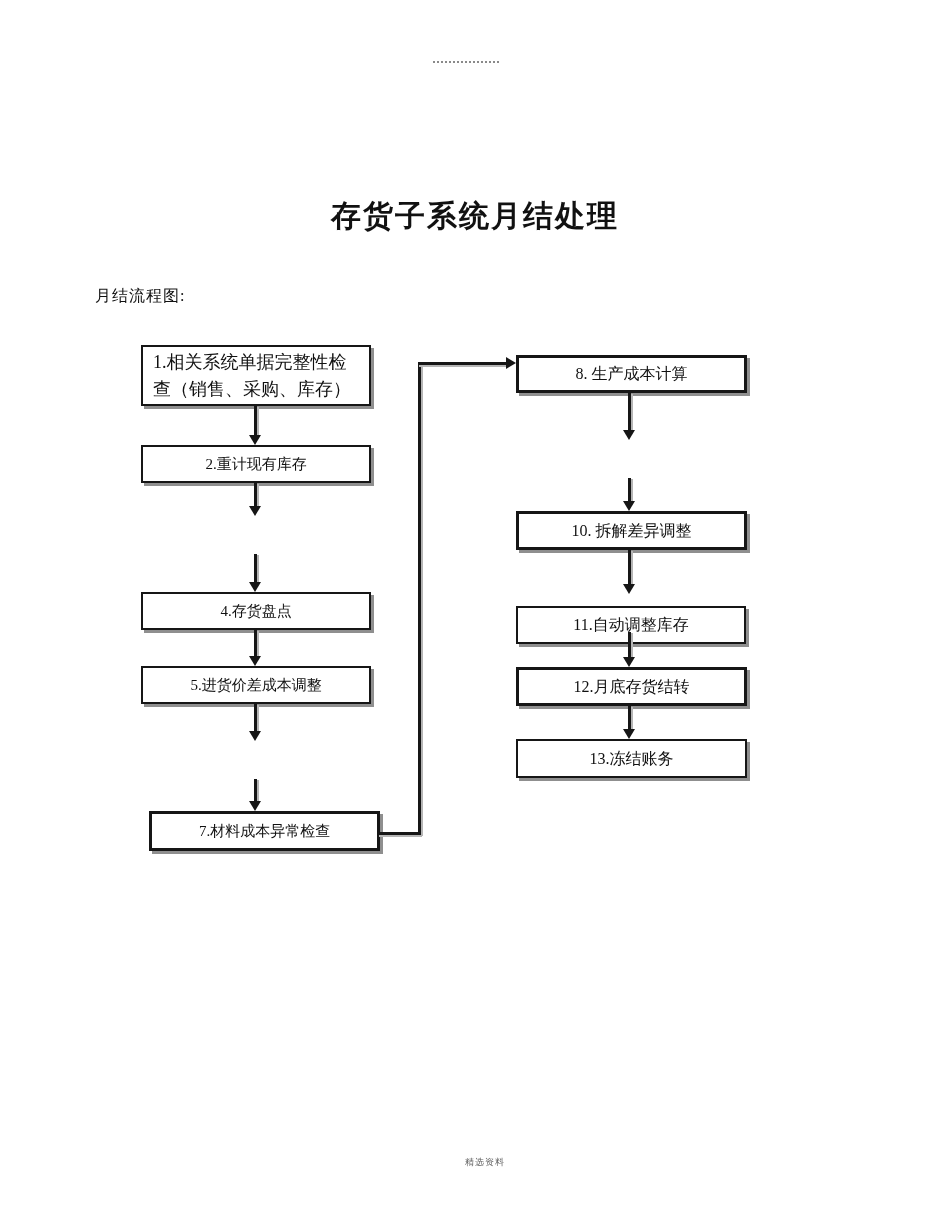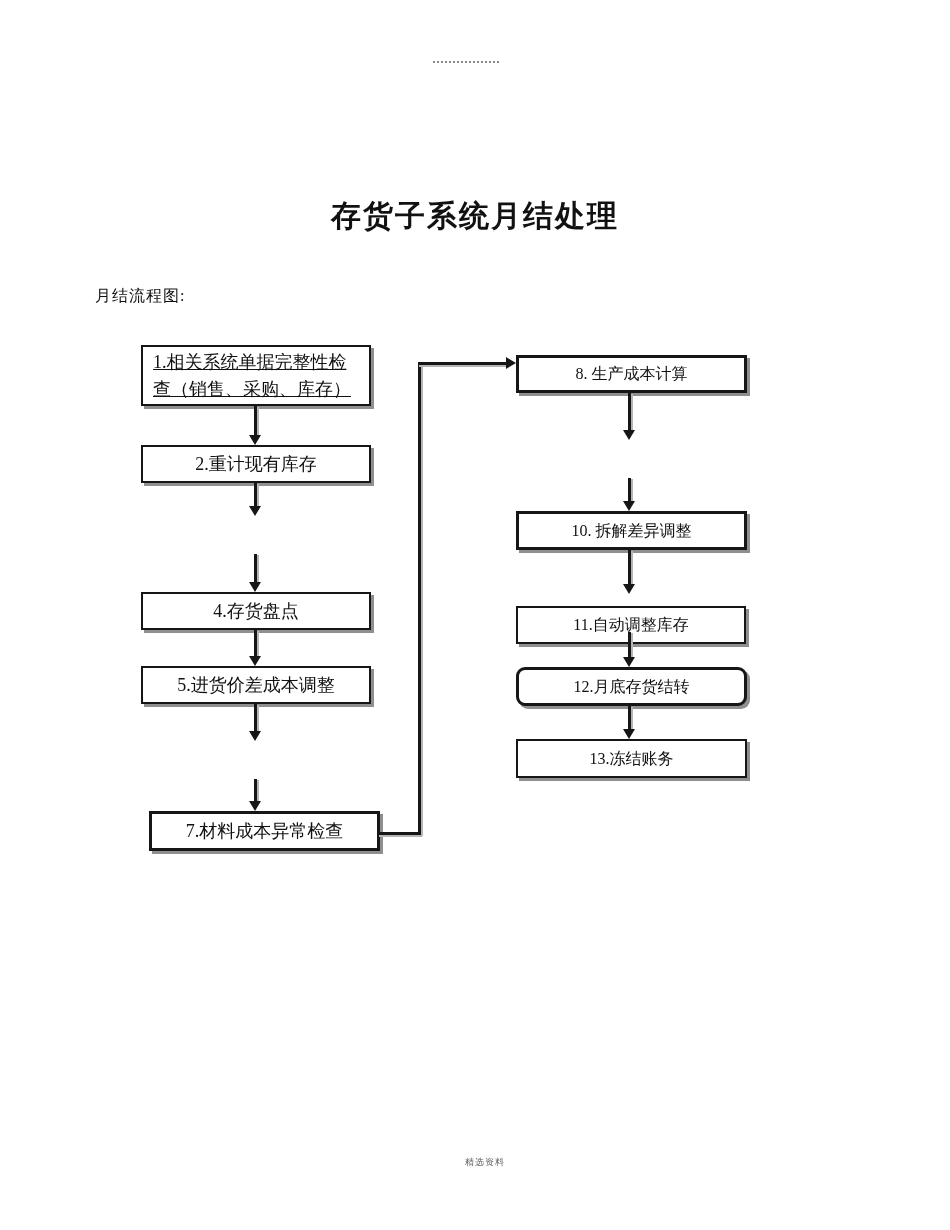--- a/index.html
+++ b/index.html
@@ -21,26 +21,26 @@
   }
   .section-label{
     position:absolute;left:95px;top:286px;
     font-size:16px;letter-spacing:1px;
   }
   .flow-box{
     position:absolute;box-sizing:border-box;
     background:#ffffff;border:2px solid #161616;
     box-shadow:3px 3px 0 #8f8f8f;
     display:flex;align-items:center;justify-content:center;
-    text-align:center;font-size:18px;line-height:1.35;
+    text-align:center;font-size:15px;line-height:1.35;
   }
   .flow-box.thick{border-width:3px;}
   .flow-box.first{
     justify-content:flex-start;text-align:left;
-    font-size:18px;line-height:27px;padding:2px 10px;text-decoration:underline;
+    font-size:18px;line-height:27px;padding:2px 10px;
   }
   .box-right{font-size:16px;}
   .vline{
     position:absolute;width:3px;background:#161616;
     box-shadow:2px 1px 0 #b5b5b5;
   }
   .hline{
     position:absolute;height:3px;background:#161616;
     box-shadow:1px 2px 0 #b5b5b5;
   }
@@ -73,21 +73,21 @@
 
   <div class="flow-box first" style="left:141px;top:345px;width:230px;height:61px;">1.相关系统单据完整性检查（销售、采购、库存）</div>
   <div class="flow-box" style="left:141px;top:445px;width:230px;height:38px;">2.重计现有库存</div>
   <div class="flow-box" style="left:141px;top:592px;width:230px;height:38px;">4.存货盘点</div>
   <div class="flow-box" style="left:141px;top:666px;width:230px;height:38px;">5.进货价差成本调整</div>
   <div class="flow-box thick" style="left:126px;top:811px;width:231px;height:40px;margin-left:23px;">7.材料成本异常检查</div>
 
   <div class="flow-box thick box-right" style="left:516px;top:355px;width:231px;height:38px;">8. 生产成本计算</div>
   <div class="flow-box thick box-right" style="left:516px;top:511px;width:231px;height:39px;">10. 拆解差异调整</div>
   <div class="flow-box box-right" style="left:516px;top:594px;width:230px;height:38px;margin-top:12px;">11.自动调整库存</div>
-  <div class="flow-box thick box-right" style="left:516px;top:667px;width:231px;height:39px;border-radius:9px;">12.月底存货结转</div>
+  <div class="flow-box thick box-right" style="left:516px;top:667px;width:231px;height:39px;">12.月底存货结转</div>
   <div class="flow-box box-right" style="left:516px;top:739px;width:231px;height:39px;">13.冻结账务</div>
 
   <div class="vline" style="left:254px;top:406px;height:30px;"></div>
   <div class="head-down" style="left:249px;top:435px;"></div>
 
   <div class="vline" style="left:254px;top:483px;height:24px;"></div>
   <div class="head-down" style="left:249px;top:506px;"></div>
 
   <div class="vline" style="left:254px;top:554px;height:29px;"></div>
   <div class="head-down" style="left:249px;top:582px;"></div>

